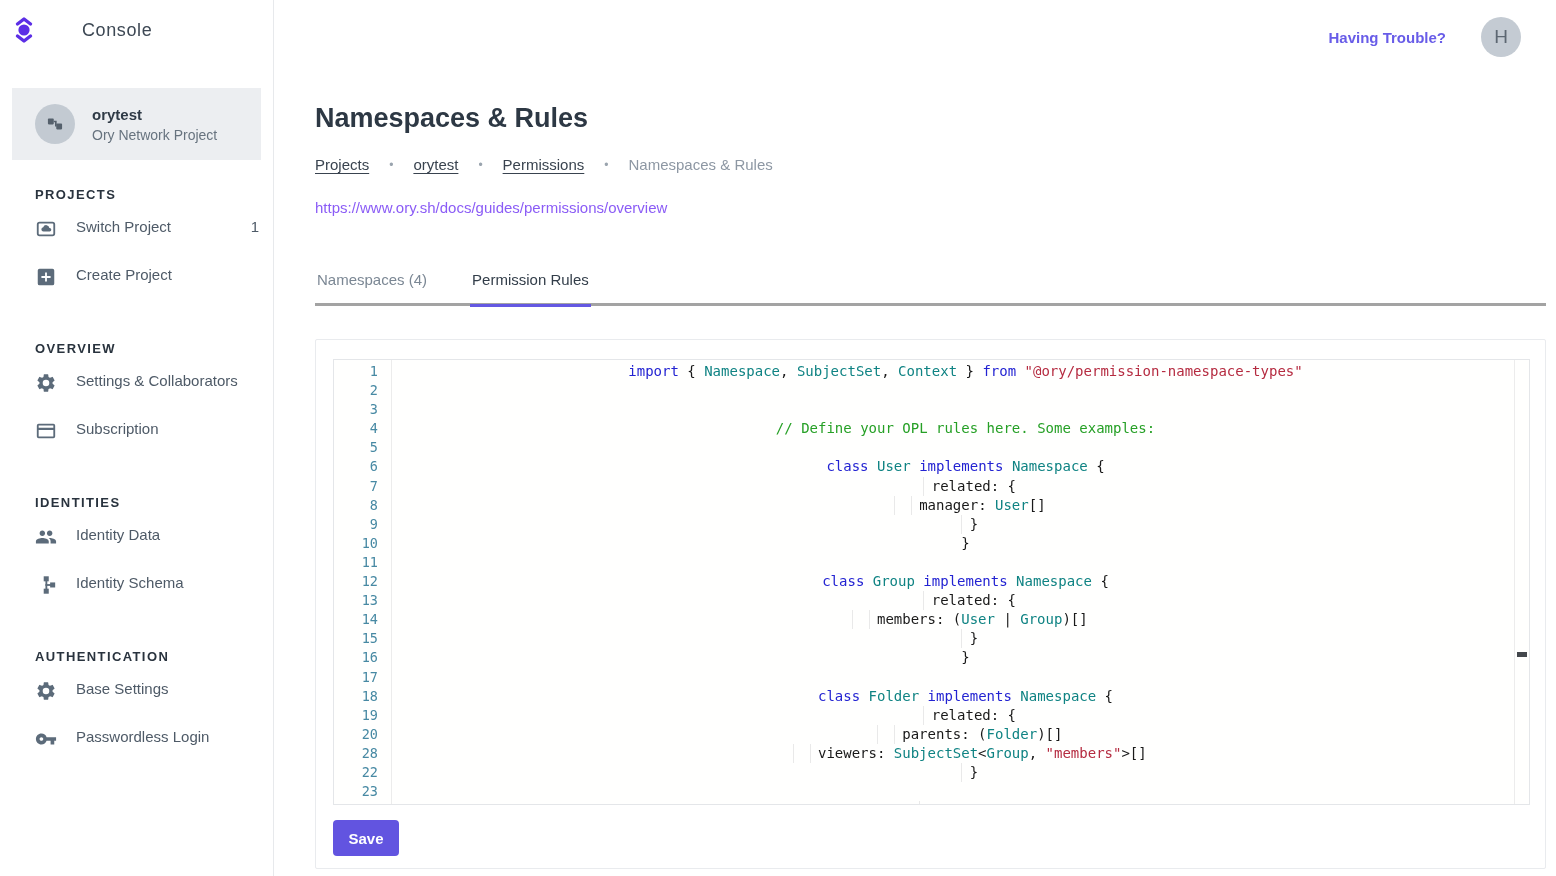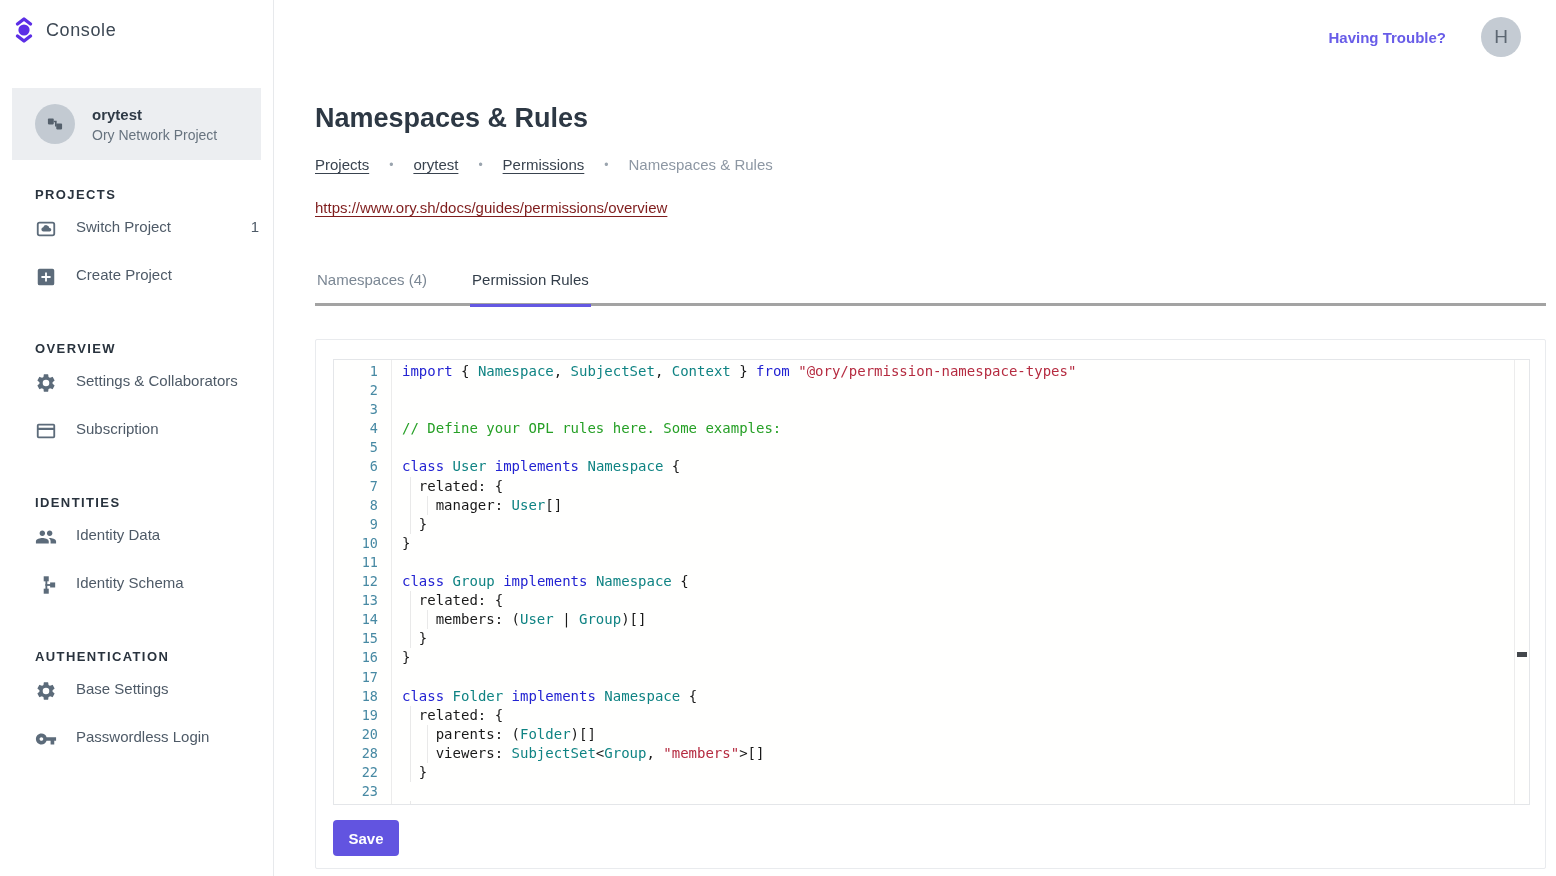--- a/index.html
+++ b/index.html
@@ -4,21 +4,21 @@
 <style>
   * { margin:0; padding:0; box-sizing:border-box; }
   html,body { width:1556px; height:876px; background:#ffffff; overflow:hidden;
               font-family:"Liberation Sans", sans-serif; color:#39434f; }
   .page { position:relative; width:1556px; height:876px; background:#fff; }
 
   
   .sidebar { position:absolute; left:0; top:0; width:274px; height:876px;
              background:#fff; border-right:1px solid #e7e9ec; }
   .logo { position:absolute; left:12px; top:16px; display:flex; align-items:center; gap:10px; }
-  .logo-text { font-size:18px; color:#3d4854; letter-spacing:0.6px; font-weight:500; }
+  .logo-text { font-size:18px; color:#3d4854; letter-spacing:0.6px; font-weight:500;margin-left:36px; }
   .project-card { position:absolute; left:12px; top:88px; width:249px; height:72px;
                   background:#eceef1; display:flex; align-items:center; gap:17px;
                   padding-left:23px; cursor:pointer; }
   .project-avatar { width:40px; height:40px; border-radius:50%; background:#c3cad2;
                     display:flex; align-items:center; justify-content:center; flex:0 0 auto; }
   .project-name { font-size:15px; font-weight:700; color:#2f3a46; margin-bottom:4px; }
   .project-type { font-size:14px; color:#67737f; }
 
   .nav { position:absolute; left:0; top:160px; right:0; }
   .nav-title { margin:27px 0 0 35px; font-size:13px; font-weight:700; color:#29333e;
@@ -40,22 +40,22 @@
             align-items:center; justify-content:center; cursor:pointer; }
 
   
   .main { position:absolute; left:315px; top:0; width:1231px; height:737px; }
   .page-title { position:absolute; left:0; top:103px; font-size:27px; font-weight:700; color:#2d3844; }
   .breadcrumb { position:absolute; left:0; top:156px; display:flex; align-items:center;
                 gap:20px; font-size:15px; }
   .crumb-link { color:#39434f; text-decoration:underline; text-underline-offset:3px; cursor:pointer; }
   .crumb-sep { color:#9aa4ae; font-size:12px; }
   .crumb-current { color:#8d97a3; }
-  .docs-link { position:absolute; left:0; top:199px; font-size:15px; color:#7f1d1d;
-               text-decoration:underline; text-underline-offset:3px; cursor:pointer; }
+  .docs-link { position:absolute; left:0; top:199px; font-size:15px; color:#8b5cf6;
+               text-underline-offset:3px; cursor:pointer; }
 
   .tab-bar { position:absolute; left:0; top:268px; width:1231px; height:38px;
              border-bottom:3px solid #a3a3a3; display:flex; gap:41px; }
   .tab { font-size:15px; color:#7b8794; padding:3px 2px 0 2px; cursor:pointer;
          height:38px; position:relative; }
   .tab.active { color:#323d49; }
   .tab.active::after { content:""; position:absolute; left:0; right:0; bottom:-1px;
                        height:3px; background:#6458e2; }
 
   .card { position:absolute; left:0; top:339px; width:1231px; height:530px;
@@ -63,21 +63,21 @@
 
   
   .editor { position:absolute; left:17px; top:19px; width:1197px; height:446px;
             border:1px solid #e4e6e9; background:#fffffe; overflow:hidden;
             display:flex; cursor:text;
             font-family:"DejaVu Sans Mono", monospace; font-size:14px; line-height:19.1px; }
   .gutter { width:58px; flex:0 0 auto; border-right:1px solid #ececec;
             padding:2px 13px 0 0; text-align:right; }
   .ln { height:19.1px; font-size:13.5px; color:#4789a3; }
   .code-area { flex:1 1 auto; padding:2px 0 0 10px; position:relative; }
-  .code-line { height:19.1px; white-space:pre; color:#191919; }
+  .code-line { height:19.1px; white-space:pre; color:#191919;text-align:center; }
   .ind { display:inline-block; width:2ch; position:relative; height:19.1px; vertical-align:top; }
   .ind::before { content:""; position:absolute; left:1ch; top:0; bottom:0; width:1px; background:#e9e9e9; }
   .tk-k { color:#2323d2; }
   .tk-t { color:#0f8383; }
   .tk-s { color:#b52b40; }
   .tk-c { color:#26a026; }
   .tk-p { color:#191919; }
   .scrollbar { position:absolute; right:0; top:0; bottom:0; width:15px;
                border-left:1px solid #ececec; background:#fffffe; }
   .scroll-thumb { position:absolute; left:2px; right:2px; top:292px; height:5px;

